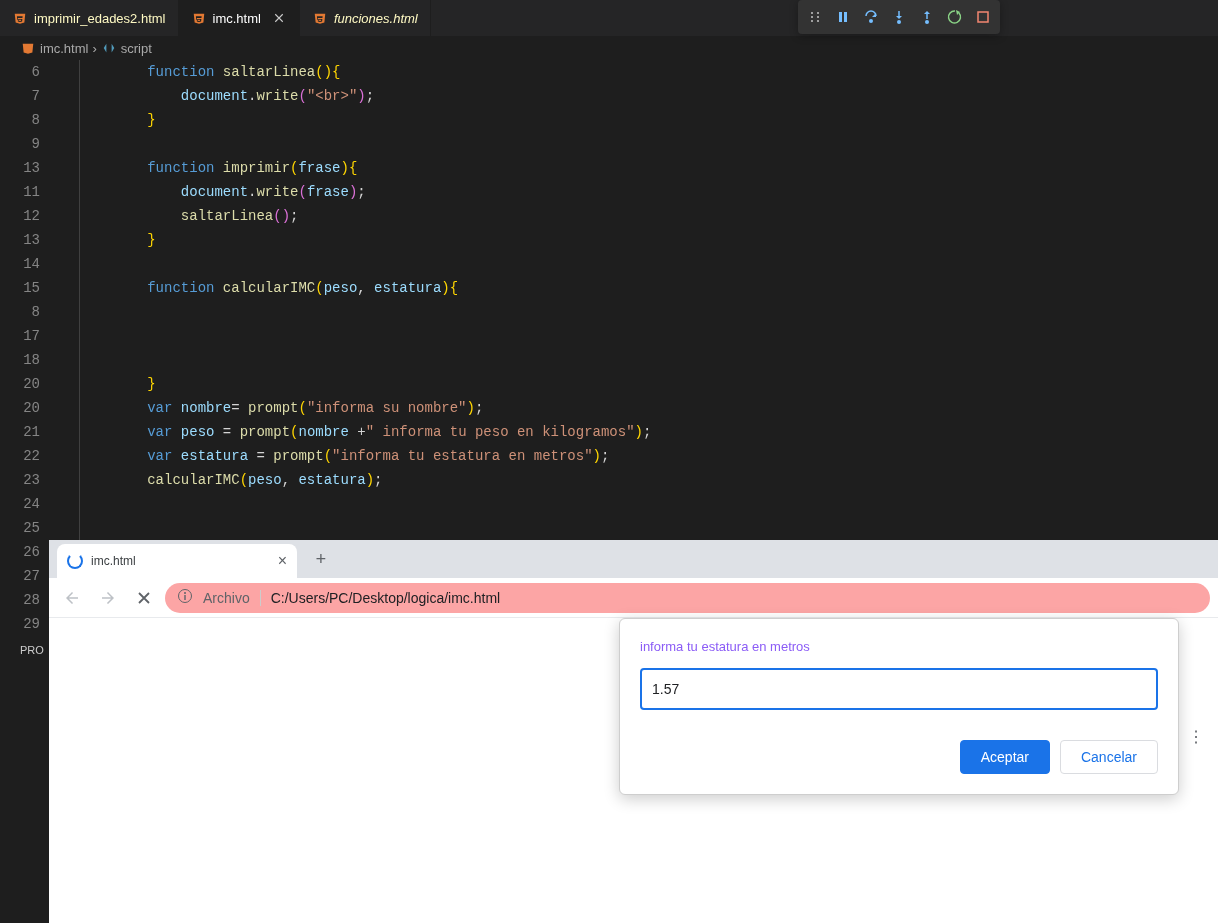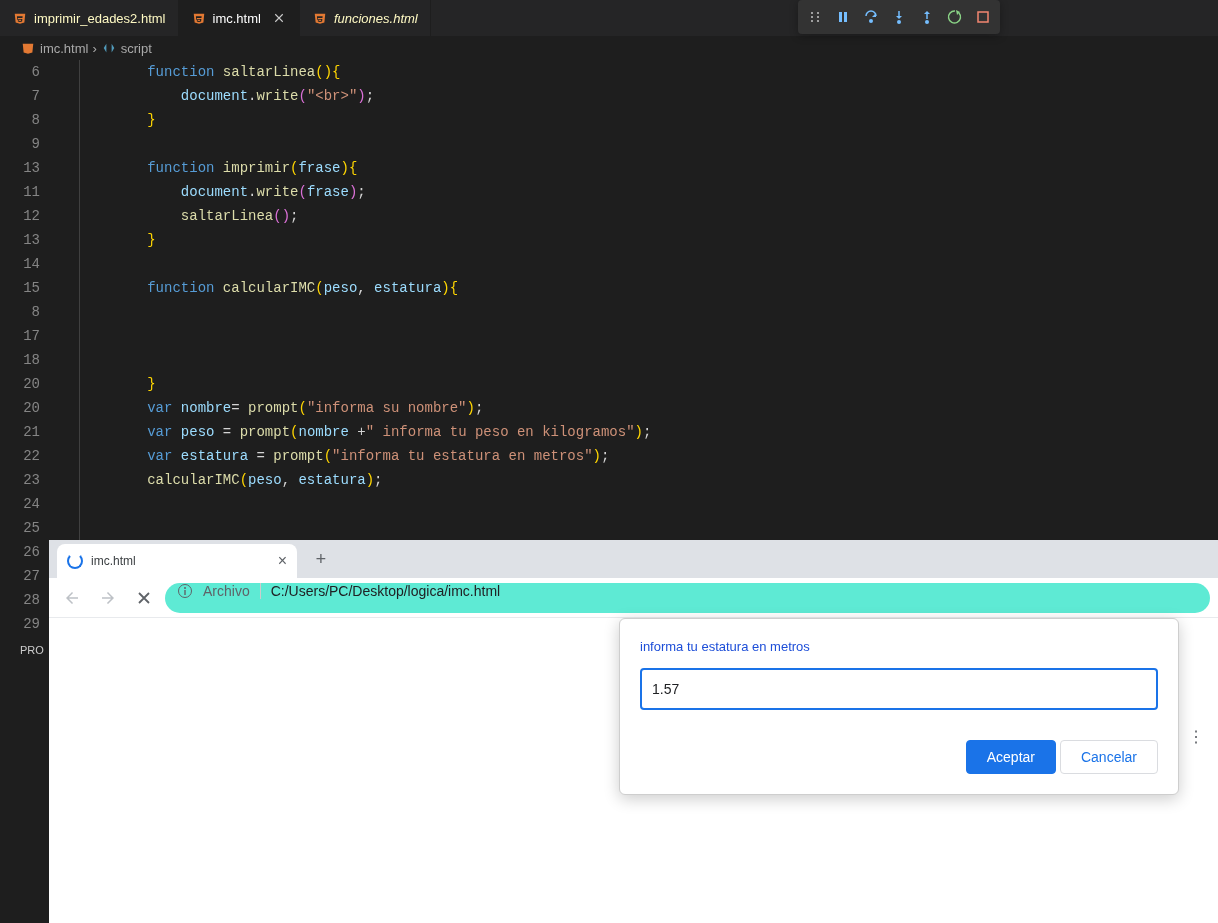--- a/index.html
+++ b/index.html
@@ -199,24 +199,24 @@
   height: 30px;
   display: flex;
   align-items: center;
   justify-content: center;
   color: #bdc1c6;
 }
 .nav-btn.enabled { color: #5f6368; }
 .address-bar {
   flex: 1;
   height: 30px;
-  background: #5eead4;
+  background: #fca5a5;
   border-radius: 15px;
   display: flex;
-  align-items: flex-start;
+  align-items: center;
   padding: 0 12px;
   font-family: 'Segoe UI', sans-serif;
   font-size: 14px;
   color: #202124;
   gap: 10px;
 }
 .addr-prefix { color: #5f6368; border-right: 1px solid #ccc; padding-right: 10px; }
 .addr-info-icon { color: #5f6368; }
 .browser-content {
   flex: 1;
@@ -229,35 +229,35 @@
   top: 0px;
   width: 560px;
   background: #ffffff;
   border: 1px solid #cecece;
   border-radius: 6px;
   box-shadow: 0 4px 16px rgba(0,0,0,0.2);
   padding: 20px;
   font-family: 'Segoe UI', sans-serif;
 }
 .dialog-title { font-size: 16px; color: #202124; margin-bottom: 16px; }
-.dialog-message { font-size: 13px; color: #1d4ed8; margin-bottom: 14px; }
+.dialog-message { font-size: 13px; color: #8b5cf6; margin-bottom: 14px; }
 .dialog-input {
   width: 100%;
   height: 42px;
   border: 2px solid #1a73e8;
   border-radius: 4px;
   padding: 0 10px;
   font-size: 14px;
   color: #202124;
   outline: none;
 }
 .dialog-actions {
   display: flex;
   justify-content: flex-end;
-  gap: 4px;
+  gap: 10px;
   margin-top: 30px;
 }
 .btn {
   padding: 8px 20px;
   border-radius: 4px;
   font-size: 14px;
   cursor: pointer;
   border: 1px solid #dadce0;
   background: #ffffff;
   color: #1a73e8;

